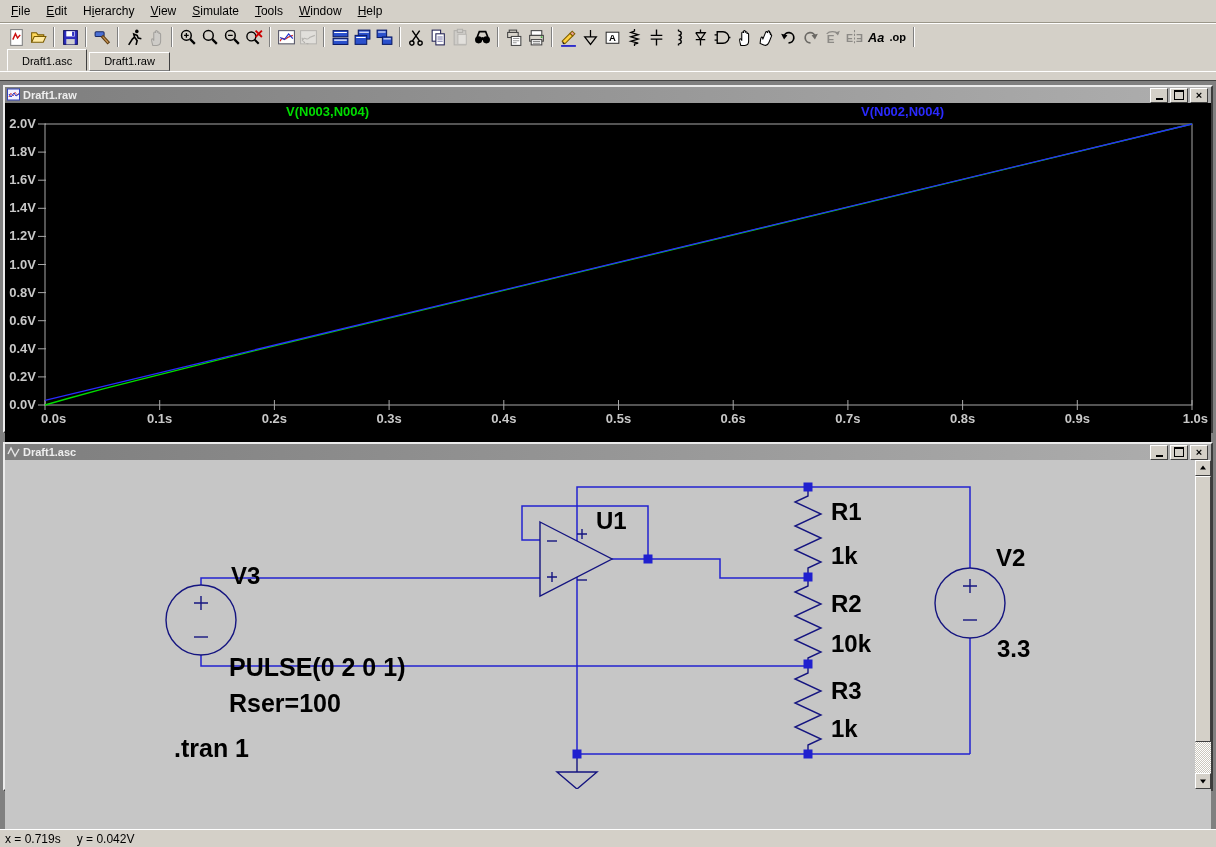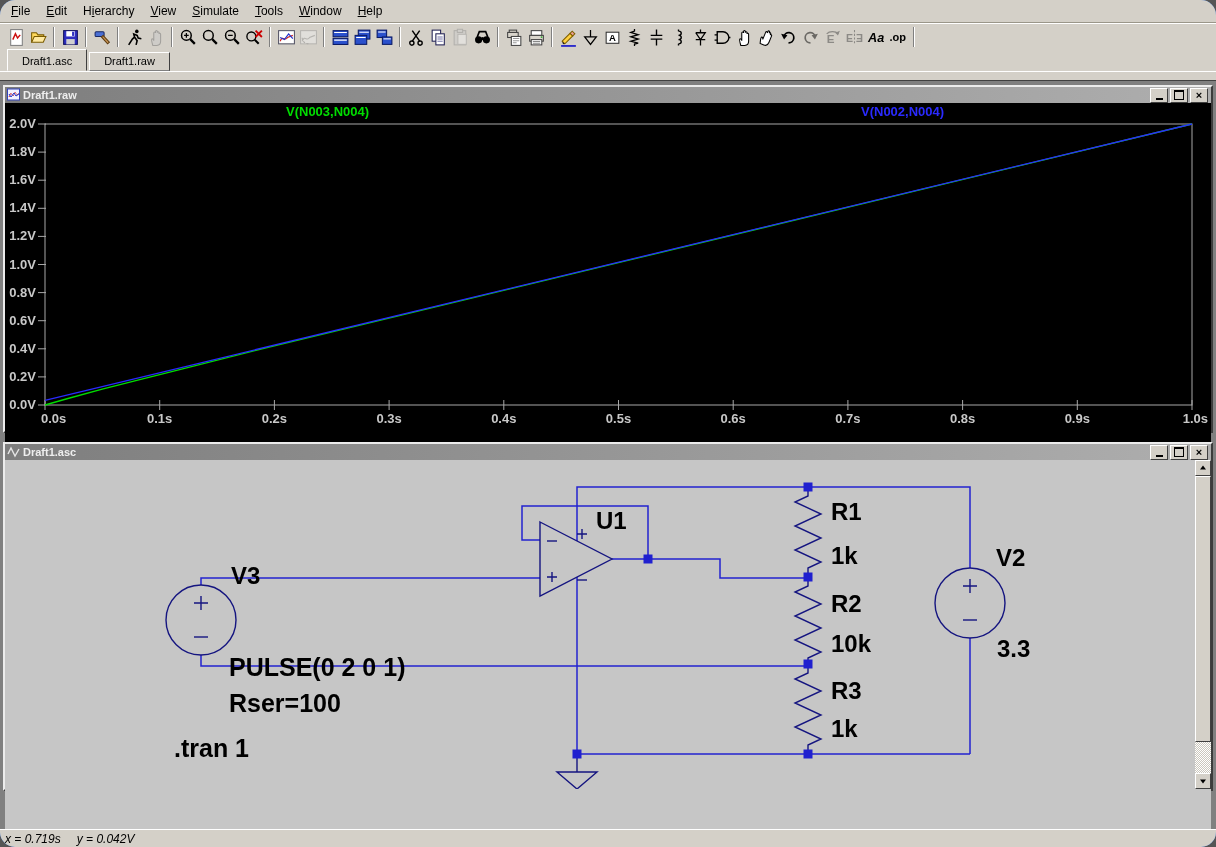--- a/index.html
+++ b/index.html
@@ -1,17 +1,17 @@
 <!DOCTYPE html>
 <html><head>
 <meta charset="utf-8">
 <style>
   html,body{margin:0;padding:0;background:#555;}
   #app{position:relative;width:1216px;height:847px;background:#3b82f6;
-       font-family:"Liberation Sans",sans-serif;overflow:hidden;color:#000;border-radius:15px;}
+       font-family:"Liberation Sans",sans-serif;overflow:hidden;color:#000;}
   
   .menubar{position:absolute;top:0;left:0;right:0;height:22px;display:flex;align-items:center;
            padding-left:3px;background:#d4d0c8;border-bottom:1px solid #9a9689;font-size:12px;}
   .menu-item{padding:3px 8px;cursor:default;}
   
   .toolbar{position:absolute;top:23px;left:0;right:0;height:26px;background:#d4d0c8;
            border-top:1px solid #fff;border-bottom:1px solid #808080;
            display:flex;align-items:center;padding-left:5px;}
   .tbtn{width:22px;height:22px;display:flex;align-items:center;justify-content:center;flex:0 0 auto;}
   .tbtn.disabled{filter:grayscale(1) opacity(.5);}
@@ -43,21 +43,21 @@
   .vscroll{position:absolute;top:0;right:0;width:16px;height:329px;
      background-image:linear-gradient(45deg,#fff 25%,transparent 25%,transparent 75%,#fff 75%),
                       linear-gradient(45deg,#fff 25%,#cbc7bd 25%,#cbc7bd 75%,#fff 75%);
      background-size:2px 2px;background-position:0 0,1px 1px;}
   .sbtn{position:absolute;left:0;width:14px;height:14px;background:#d4d0c8;border:1px solid;
         border-color:#fff #404040 #404040 #fff;font-size:7px;display:flex;align-items:center;justify-content:center;color:#000;}
   .sthumb{position:absolute;left:0;top:16px;width:14px;height:264px;background:#d4d0c8;border:1px solid;
         border-color:#fff #404040 #404040 #fff;}
   
   .statusbar{position:absolute;bottom:0;left:0;right:0;height:17px;background:#d4d0c8;border-top:1px solid #fff;
-        display:flex;align-items:center;gap:16px;padding-left:5px;font-size:12px;font-style:italic;}
+        display:flex;align-items:center;gap:16px;padding-left:5px;font-size:12px;}
   svg text{font-family:"Liberation Sans",sans-serif;}
 </style>
 </head>
 <body>
 
 <div id="app">
 
   <div class="menubar" id="menubar">
       <span class="menu-item"><u>F</u>ile</span>
       <span class="menu-item"><u>E</u>dit</span>

